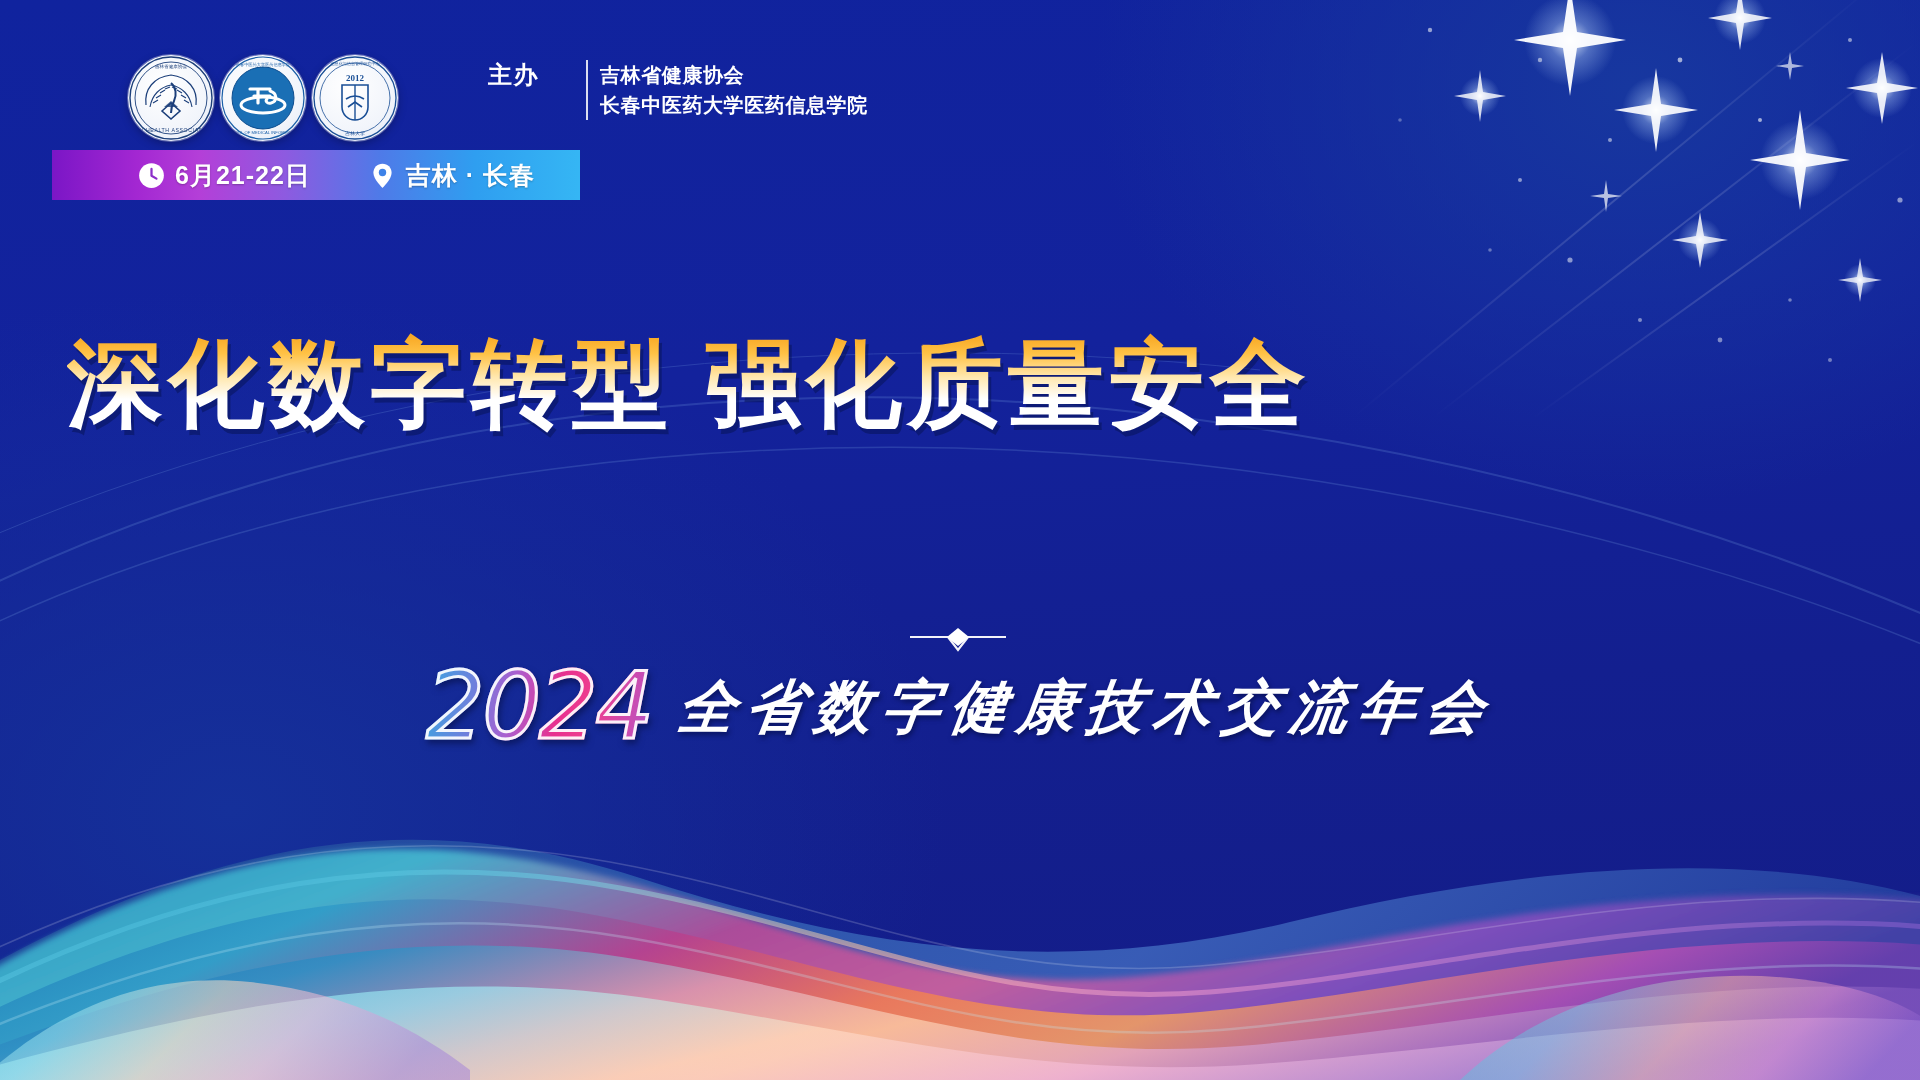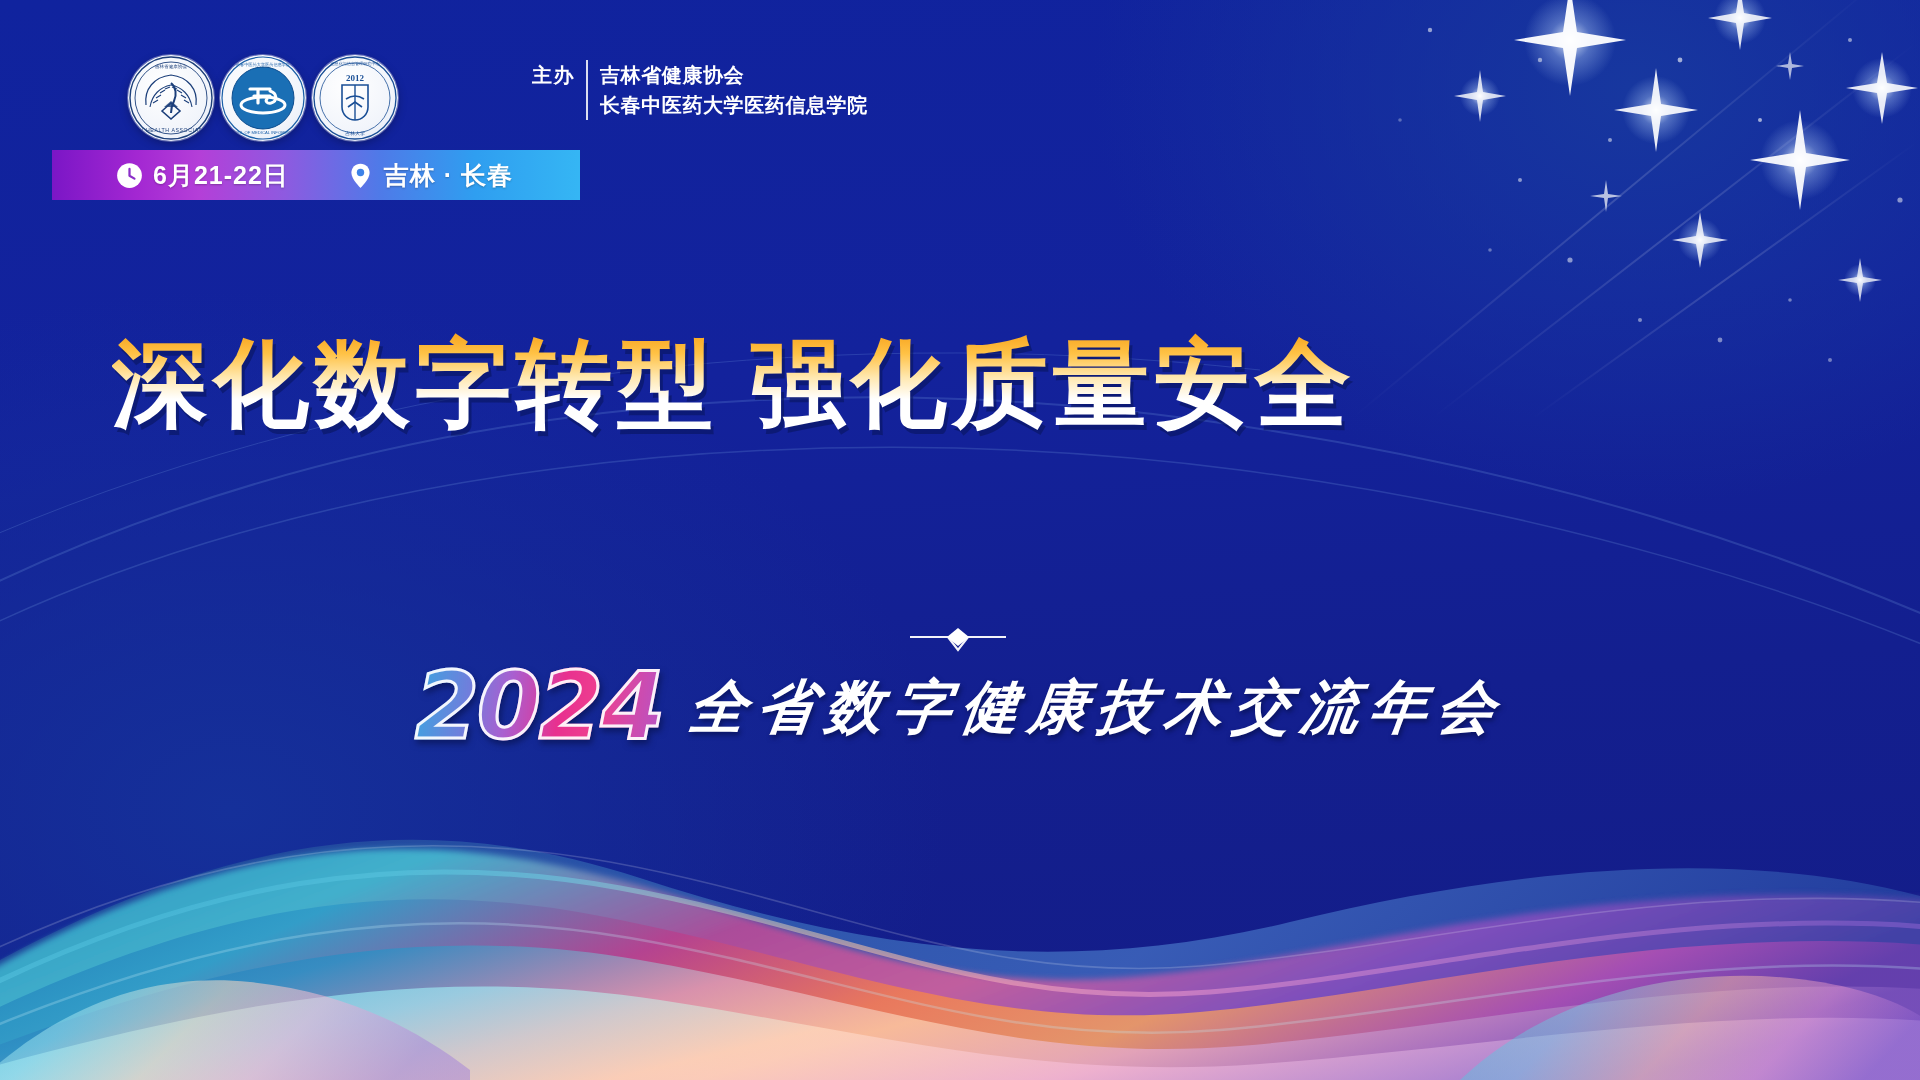--- a/index.html
+++ b/index.html
@@ -36,41 +36,41 @@
     box-shadow:0 0 0 1px rgba(255,255,255,.35), 0 3px 10px rgba(0,0,0,.28);
     overflow:hidden;
   }
   .seal svg{ display:block; }
 
   
   .datebar{
     position:absolute; left:52px; top:150px;
     width:528px; height:50px;
     background:linear-gradient(90deg,#7b16c6 0%,#a327d2 16%,#b43fd8 28%,#8e5ae0 44%,#4f7ae8 62%,#2f9ef0 80%,#35b6f4 100%);
-    display:flex; align-items:center; gap:10px; padding-left:64px;
+    display:flex; align-items:center; gap:10px; padding-left:86px;
   }
   .datebar .grp{ display:flex; align-items:center; gap:10px; }
   .datebar .txt{
     color:#fff; font-size:25px; font-weight:700; letter-spacing:1px;
     text-shadow:0 1px 2px rgba(0,0,0,.25);
     font-family:"Liberation Sans","DejaVu Sans",sans-serif;
     white-space:nowrap;
   }
   .datebar .gap{ width:38px; }
   .ico{ width:27px; height:27px; flex:0 0 auto; }
 
   
   .orgs{
     position:absolute; left:488px; top:60px;
     display:flex; flex-direction:column; gap:0;
   }
   .org-row{ display:flex; align-items:center; height:30px; }
   .org-label{
-    width:98px; text-align:right; padding-right:11px;
-    color:#ffffff; font-size:20px; font-weight:700; letter-spacing:1.5px;
+    width:98px; text-align:left; padding-right:11px;
+    color:#ffffff; font-size:24px; font-weight:700; letter-spacing:1.5px;
     white-space:nowrap;
   }
   .org-bar{
     width:2px; align-self:stretch; background:rgba(255,255,255,.85);
     margin-right:12px;
   }
   .org-value{
     color:#ffffff; font-size:20px; font-weight:700; letter-spacing:.6px;
     white-space:nowrap;
   }
@@ -79,35 +79,35 @@
   .headline{ position:absolute; left:0; top:330px; width:1920px; }
   .hl-line{
     font-size:96px; font-weight:900; letter-spacing:5px;
     line-height:1.12; white-space:nowrap;
     font-family:"Liberation Sans","DejaVu Sans",sans-serif;
     background:linear-gradient(180deg,#f6a01a 0%,#ffc246 22%,#ffe8b0 44%,#ffffff 64%,#ffffff 100%);
     -webkit-background-clip:text; background-clip:text;
     color:transparent; -webkit-text-fill-color:transparent;
     filter:drop-shadow(3px 5px 0 rgba(8,20,90,.55));
   }
-  .hl-1{ margin-left:112px; }
+  .hl-1{ margin-left:67px; }
   .hl-2{ margin-left:710px; }
 
   
   .divider{
     position:absolute; left:288px; top:628px; width:1340px; height:34px;
   }
 
   
   .subtitle{
     position:absolute; left:0; top:655px; width:1920px;
     display:flex; align-items:flex-end; justify-content:center; gap:26px;
   }
   .year{
-    font-size:92px; font-weight:700; font-style:italic;
+    font-size:92px; font-weight:400; font-style:italic;
     letter-spacing:-2px; line-height:1;
     font-family:"DejaVu Sans","Liberation Sans",sans-serif;
     background:linear-gradient(100deg,#39a7e0 0%,#6f7fdc 22%,#a95fd0 38%,#e8308f 58%,#ee3f8f 72%,#b255c9 100%);
     -webkit-background-clip:text; background-clip:text;
     color:transparent; -webkit-text-fill-color:transparent;
     -webkit-text-stroke:3px rgba(255,255,255,.92);
     paint-order:stroke fill;
     filter:drop-shadow(2px 4px 3px rgba(5,15,70,.6));
     transform:translateY(6px);
   }

